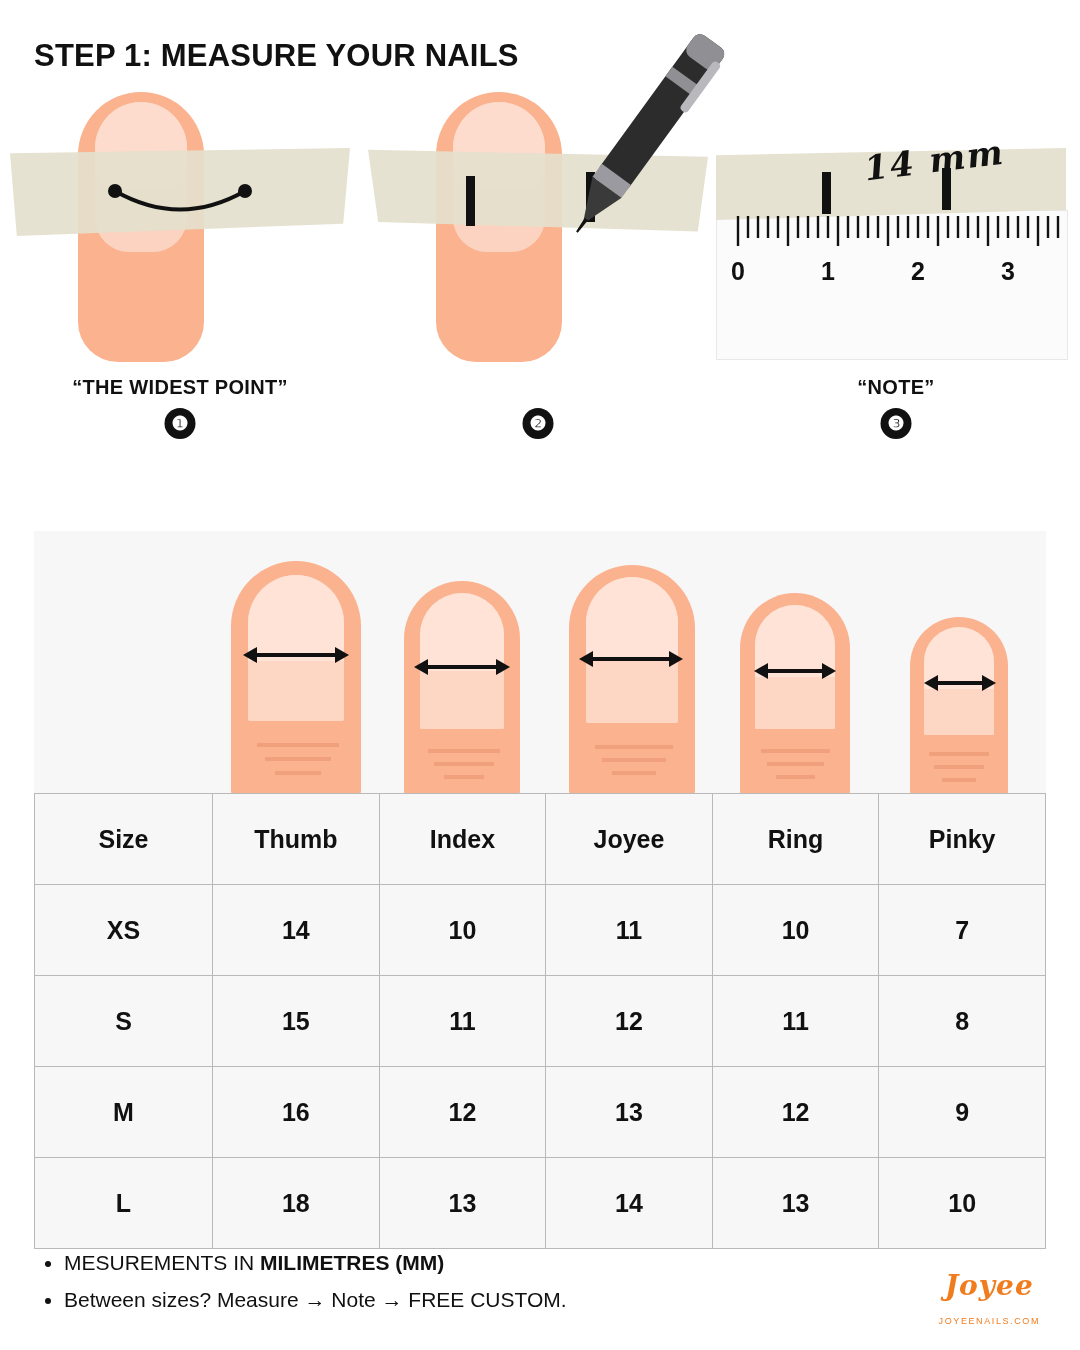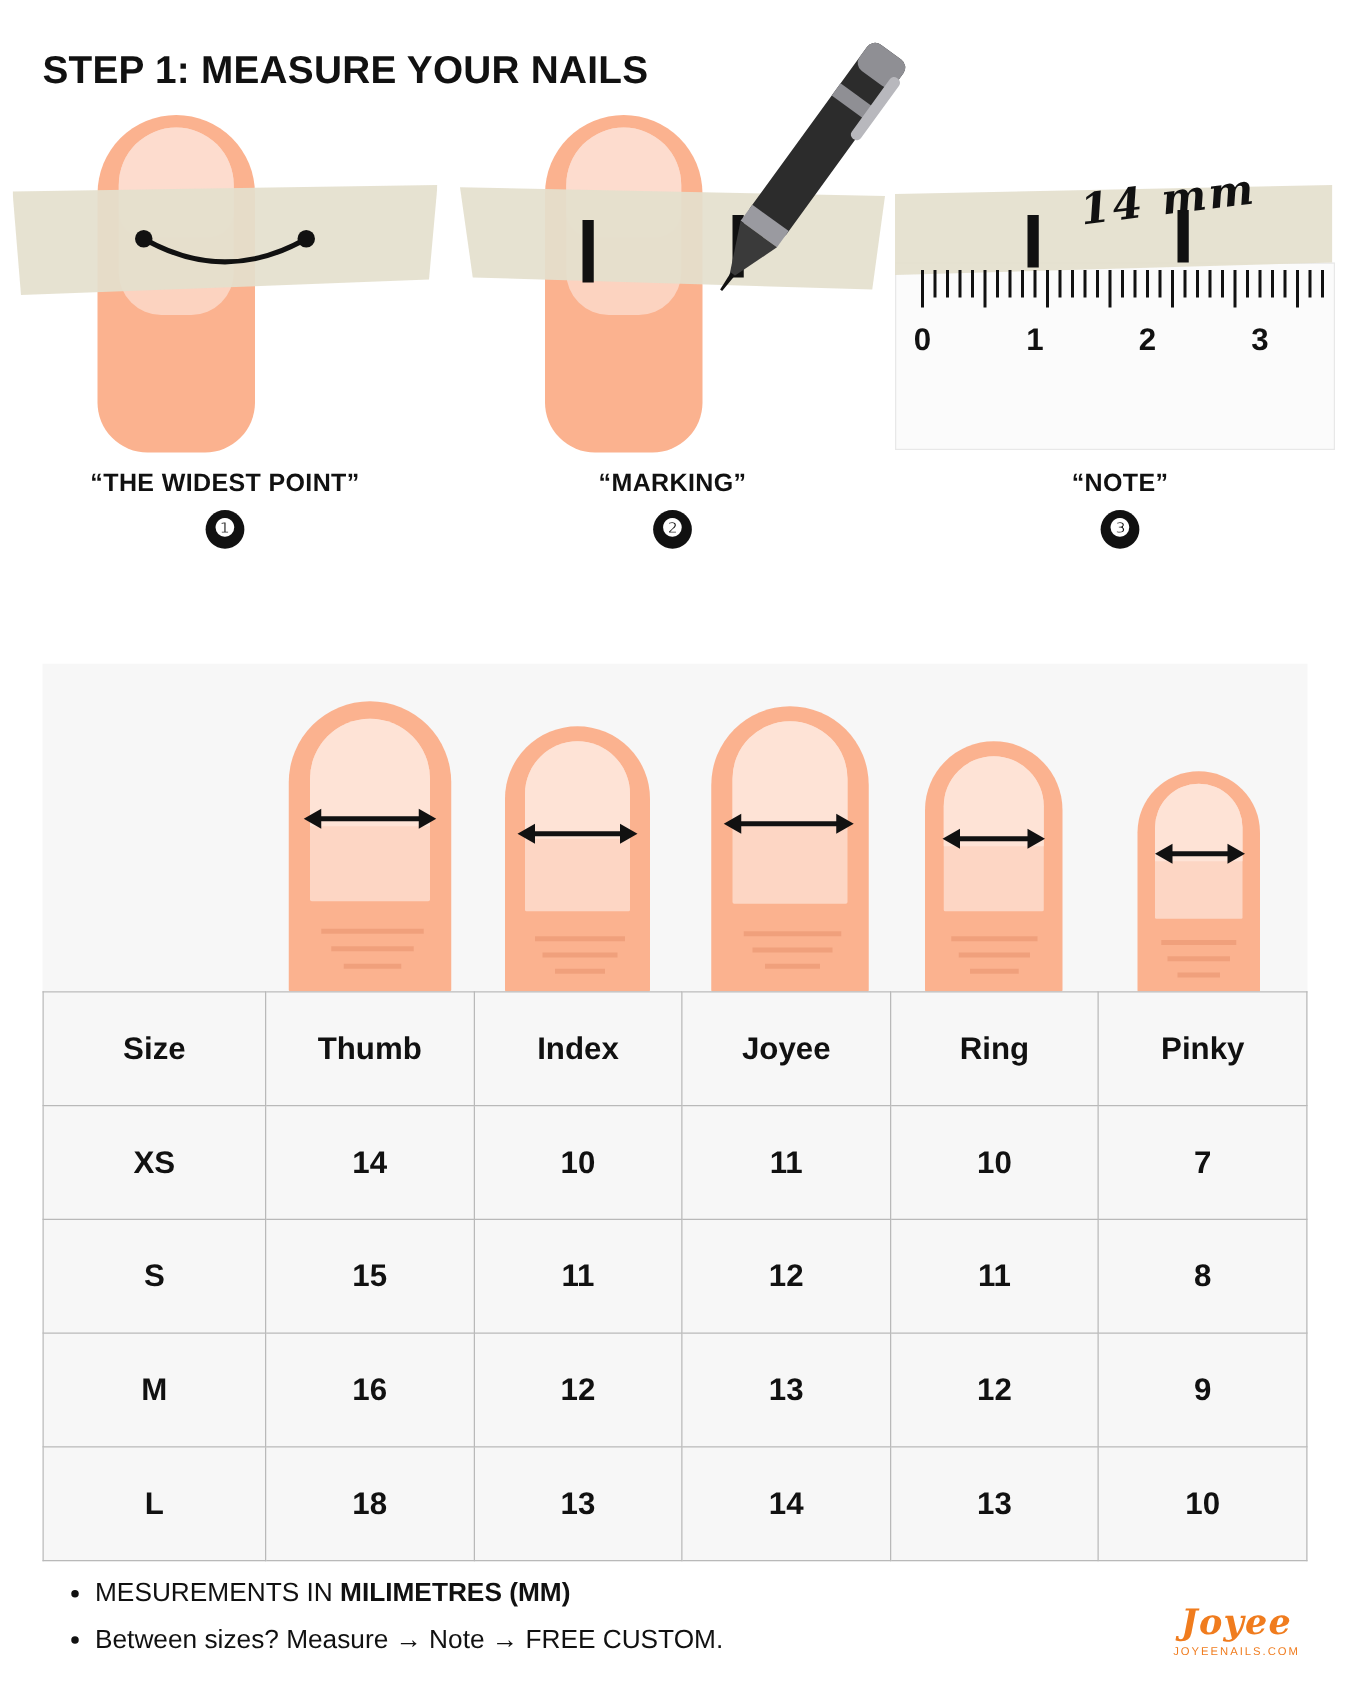--- a/index.html
+++ b/index.html
@@ -236,21 +236,21 @@
     background: #f7f7f7;
   }
   table.size-table col.c-size { width: 178px; }
 
   
   .notes {
     position: absolute;
     left: 38px;
     top: 1245px;
     width: 700px;
-    margin: 12px;
+    margin: 0;
     padding-left: 26px;
     font-size: 21px;
     line-height: 1.75;
     color: #111;
   }
   .notes li { margin: 0; }
   .notes b { font-weight: bold; }
 
   
   .logo {
@@ -265,21 +265,21 @@
     font-size: 28px;
     font-weight: bold;
     color: #f07c1e;
     line-height: 1;
     letter-spacing: 1px;
   }
   .logo .sub {
     font-size: 9px;
     letter-spacing: 1.6px;
     color: #f07c1e;
-    margin-top: 4px;
+    margin-top: 16px;
   }
 </style>
 </head>
 <body>
 
 <div class="page">
 
   <div class="step-heading" id="step1-heading">STEP 1: MEASURE YOUR NAILS</div>
 
   <div class="step1-row">
@@ -315,21 +315,20 @@
         <g transform="rotate(36 230 110)">
           <rect x="213" y="-84" width="36" height="175" rx="8" fill="#2c2c2c"></rect>
           <rect x="213" y="-84" width="36" height="26" rx="8" fill="#8f8f94"></rect>
           <rect x="213" y="-40" width="36" height="12" fill="#8f8f94"></rect>
           <rect x="243" y="-70" width="9" height="60" rx="4" fill="#b8b8bd"></rect>
           <rect x="213" y="80" width="36" height="16" fill="#9a9aa0"></rect>
           <path d="M213,96 L249,96 L233,140 Z" fill="#3a3a3a"></path>
           <path d="M231,134 L235,134 L234,150 L232,150 Z" fill="#111"></path>
         </g>
       </svg>
-      <div class="caption">“MARKING”</div>
       <div class="badge">❷</div>
     </div>
 
     <div class="fig" id="fig3">
       <div class="ruler-wrap">
         <div class="ruler-body"></div>
         <div class="ruler-tape"></div>
         <svg class="ruler-svg" viewBox="0 0 350 210">
 
           <g stroke="#111" stroke-width="2.4">

